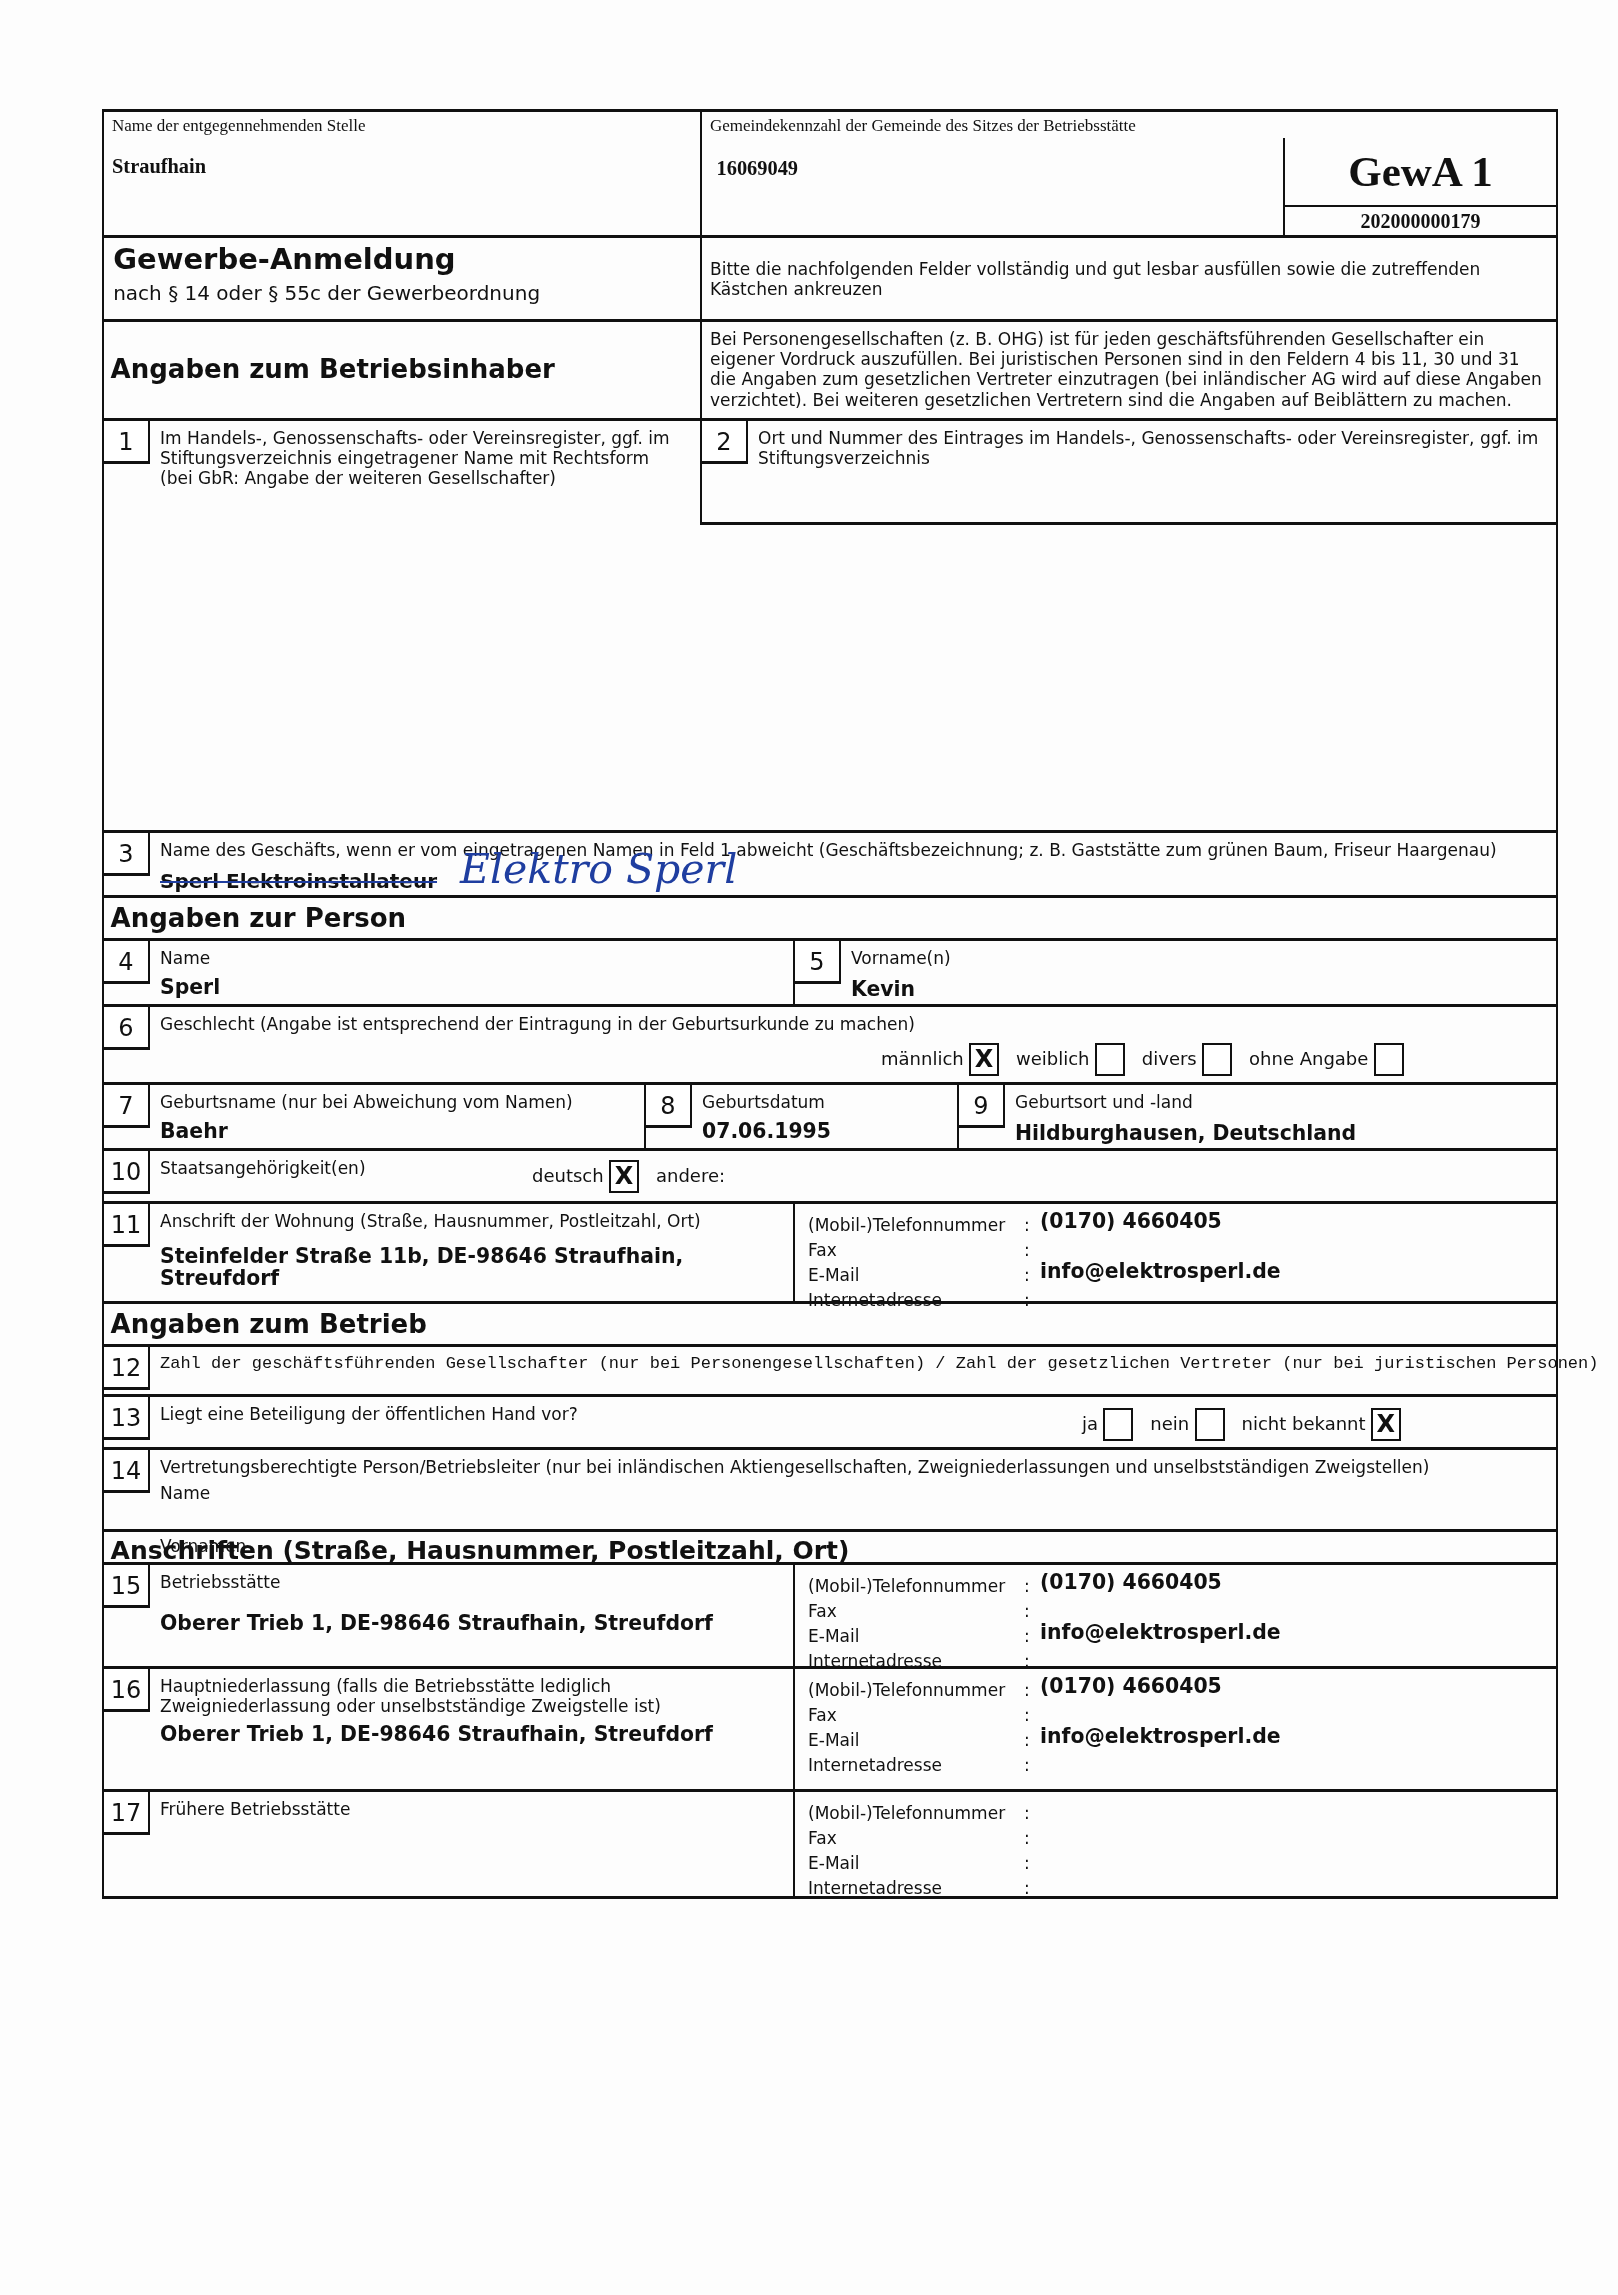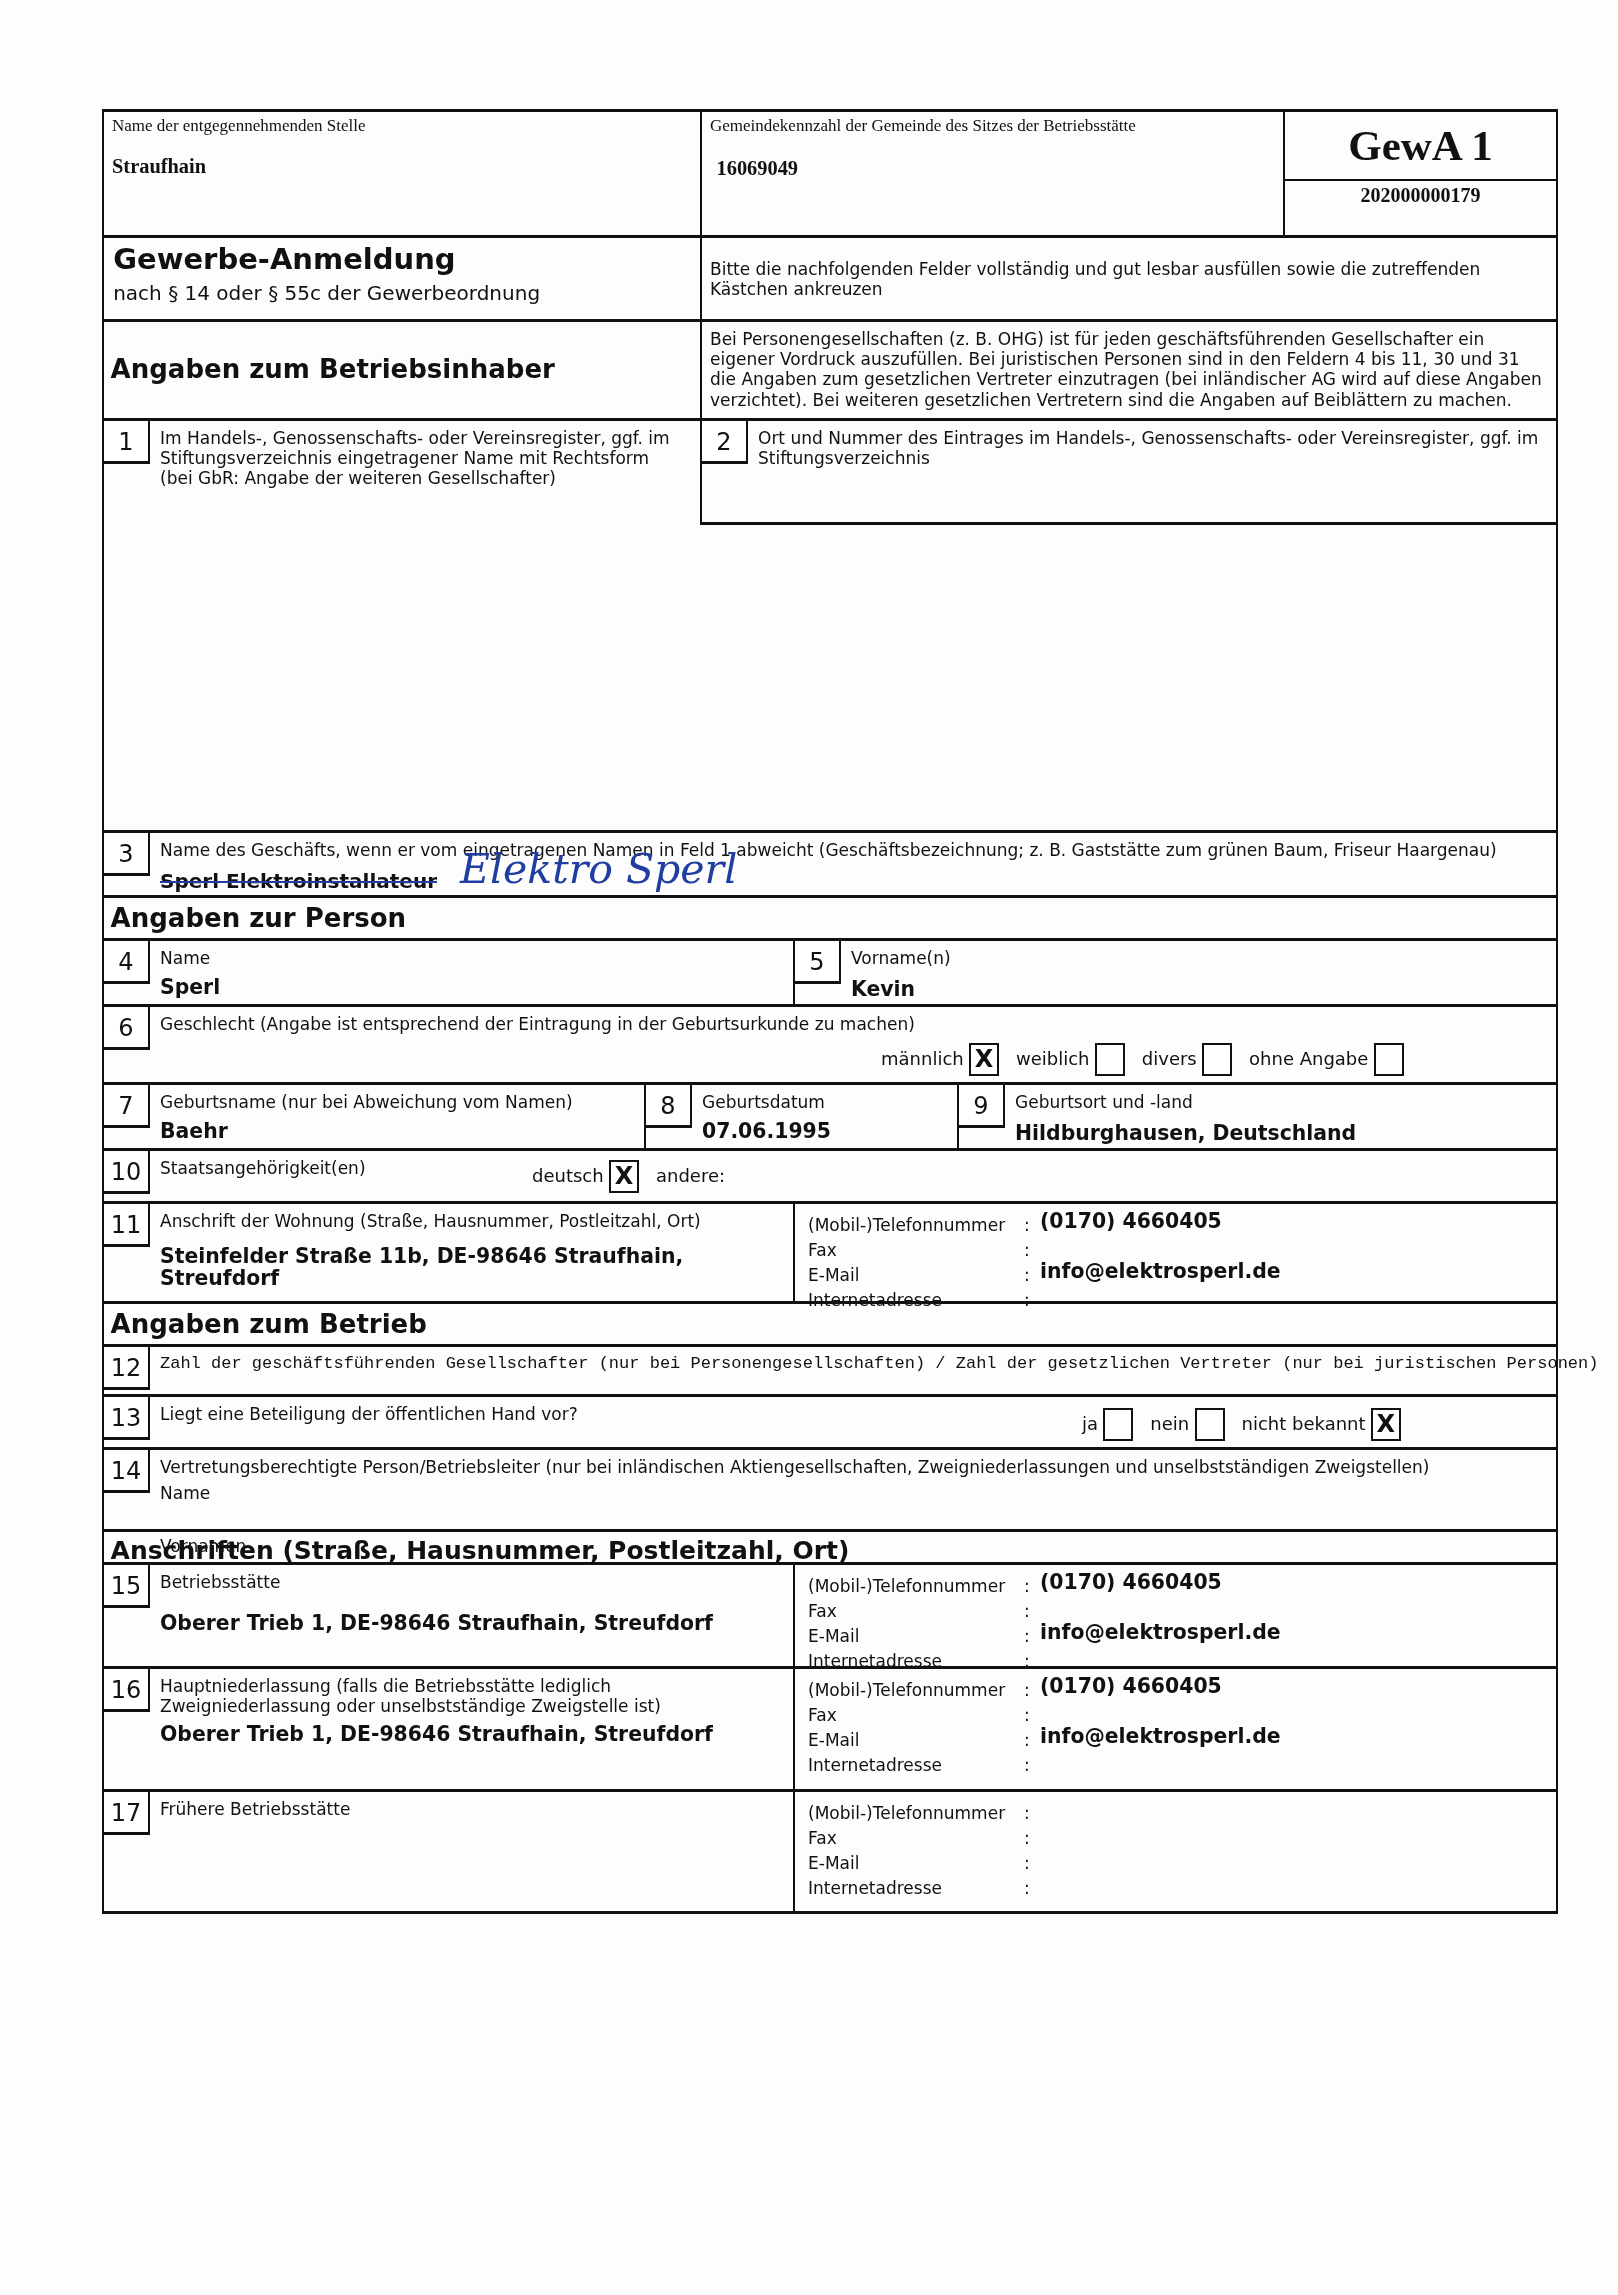--- a/index.html
+++ b/index.html
@@ -30,21 +30,21 @@
 
   <div class="row first" style="height:129px;font-family:Liberation Serif, serif;">
     <div class="cell" style="left:0;width:596px;">
       <div class="small" style="position:absolute;left:8px;top:4px;">Name der entgegennehmenden Stelle</div>
       <div class="val" style="position:absolute;left:8px;top:43px;">Straufhain</div>
     </div>
     <div class="cell vline" style="left:596px;width:583px;">
       <div class="small" style="position:absolute;left:8px;top:4px;">Gemeindekennzahl der Gemeinde des Sitzes der Betriebsstätte</div>
       <div class="val" style="position:absolute;left:14.5px;top:45px;">16069049</div>
     </div>
-    <div class="cell vline" style="left:1179px;right:0;">
+    <div class="cell vline" style="left:1179px;right:0;margin-top:26px;">
       <div style="position:absolute;left:0;right:0;top:0;height:67px;border-bottom:2.6px solid #111;text-align:center;font-size:43px;font-weight:bold;line-height:67px;">GewA 1</div>
       <div style="position:absolute;left:0;right:0;top:72px;text-align:center;font-size:20px;font-weight:bold;">202000000179</div>
     </div>
   </div>
 
   <div class="row" style="height:84px;">
     <div class="cell" style="left:0;width:596px;">
       <div style="position:absolute;left:9.2px;top:4px;font-size:29px;font-weight:bold;">Gewerbe-Anmeldung</div>
       <div style="position:absolute;left:9.2px;top:43px;font-size:20px;">nach § 14 oder § 55c der Gewerbeordnung</div>
     </div>
@@ -249,21 +249,21 @@
           </div>
         <div class="line">
             <span class="k">Internetadresse</span>
             <span class="c">:</span>
             <span class="v"></span>
           </div>
       </div>
     </div>
   </div>
 
-  <div class="row" style="height:122px;">
+  <div class="row" style="height:107px;">
     <div class="cell" style="left:0;width:689px;">
       <div class="num">17</div>
       <div class="lbl">Frühere Betriebsstätte</div>
     </div>
     <div class="cell vline" style="left:689px;right:0;">
       <div class="contact">
         <div class="line">
             <span class="k">(Mobil-)Telefonnummer</span>
             <span class="c">:</span>
             <span class="v"></span>

